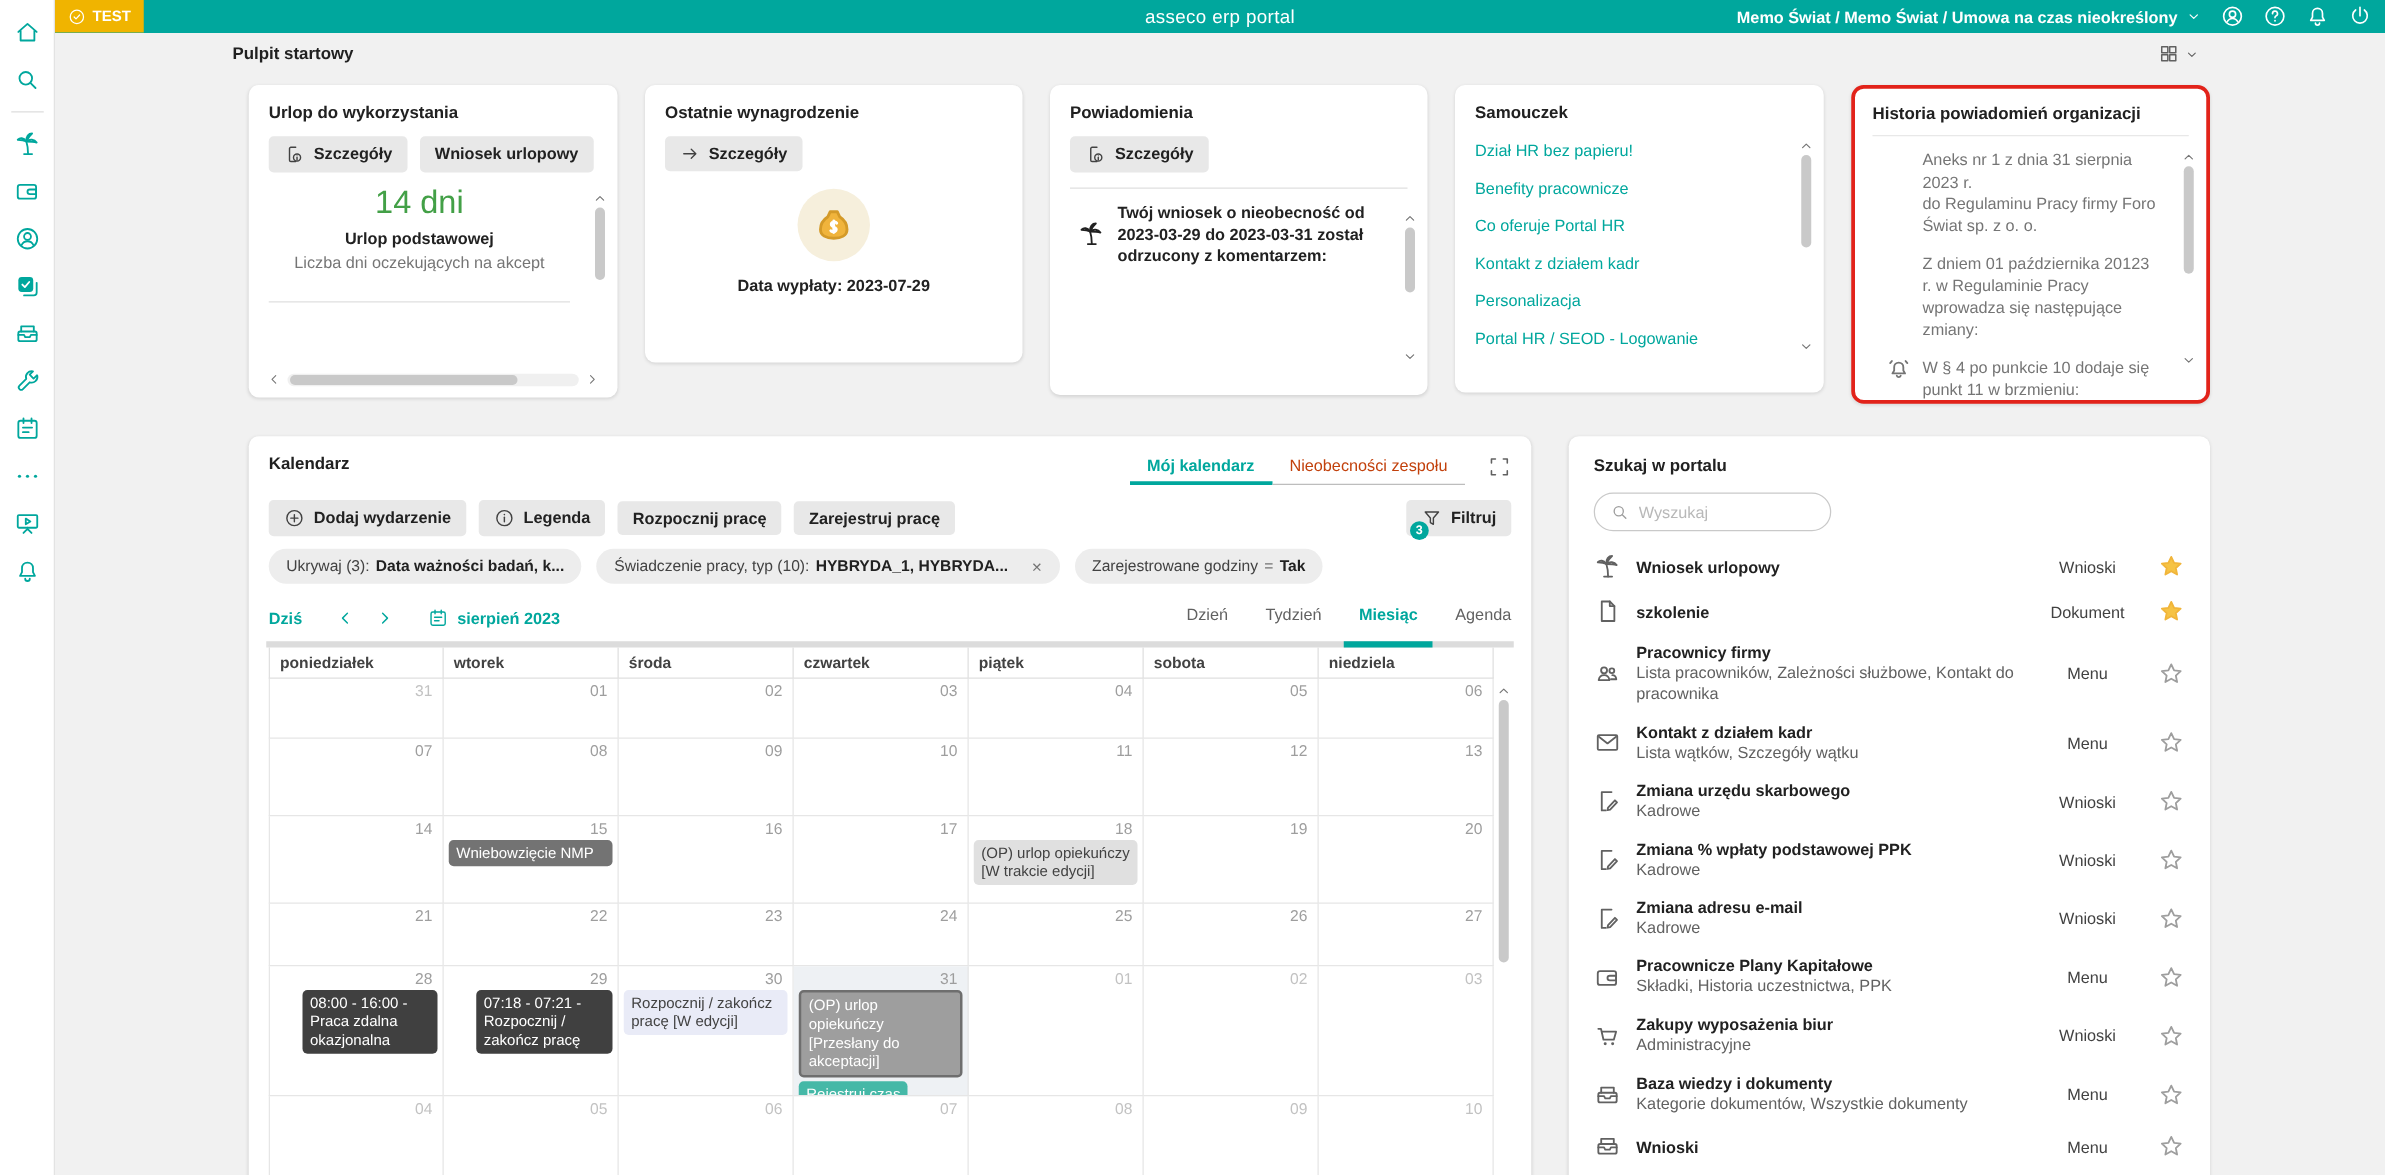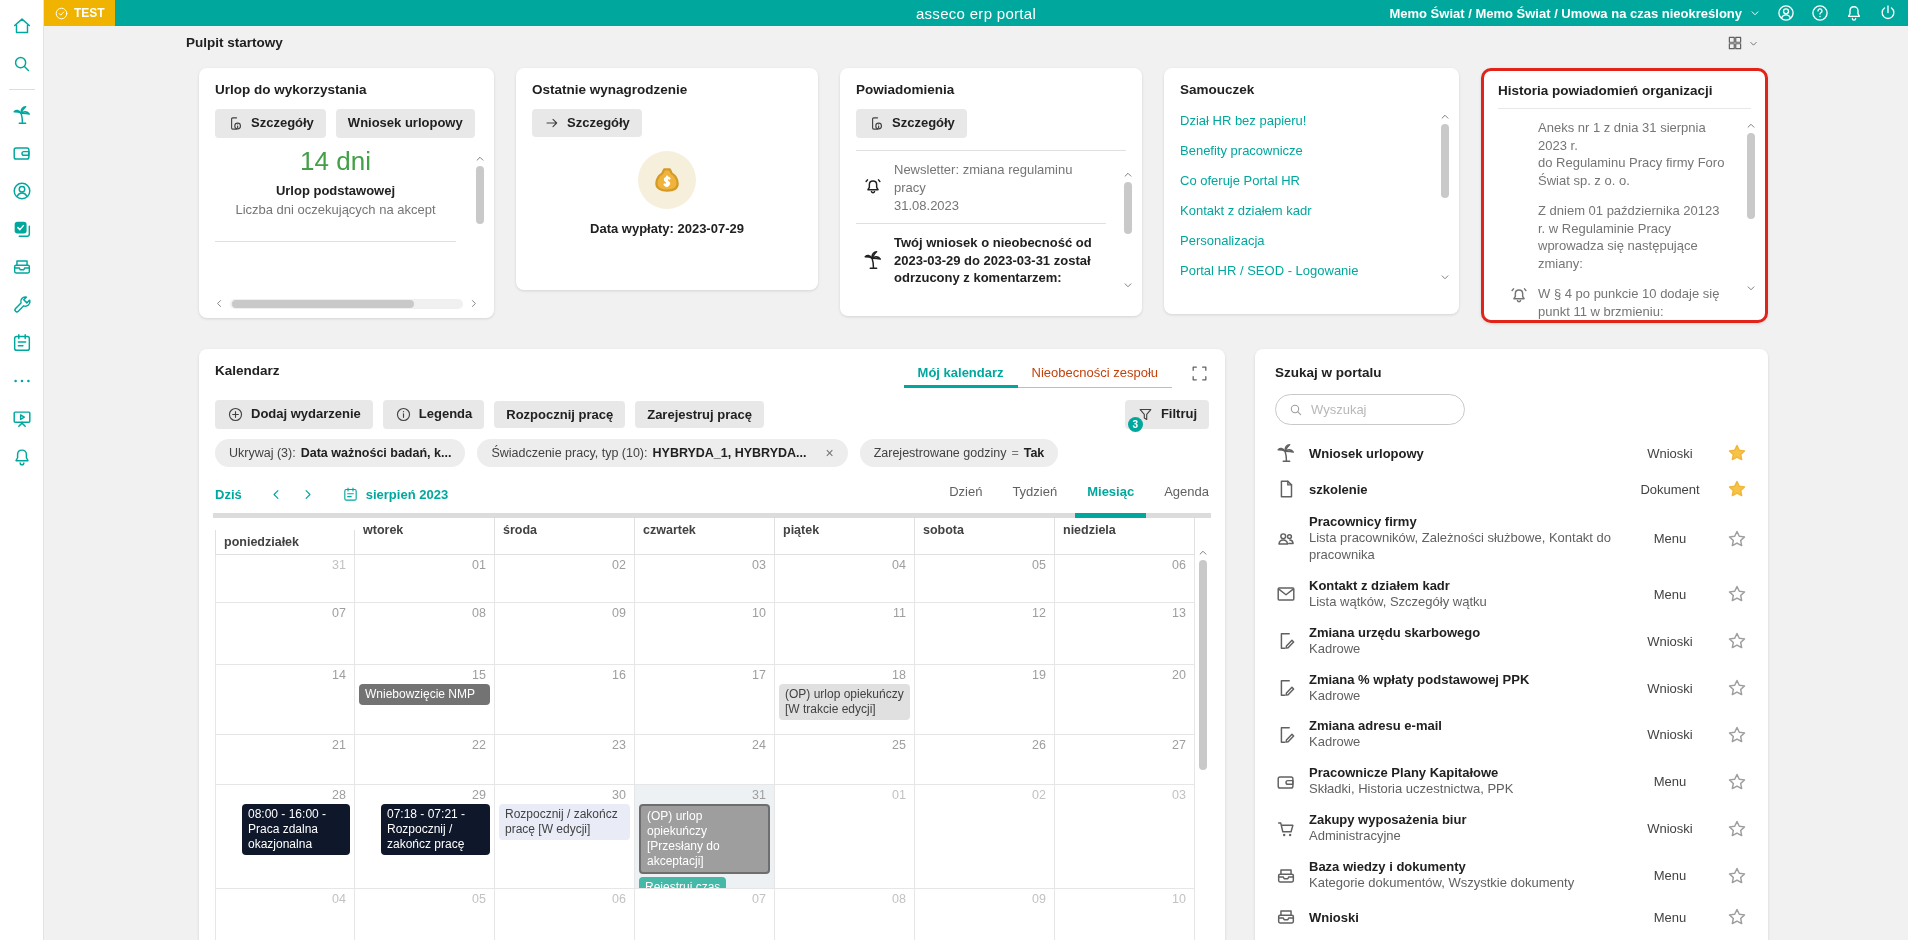--- a/index.html
+++ b/index.html
@@ -111,30 +111,30 @@
     font-size:13px; font-weight:700; cursor:pointer; }
   .view-tabs { margin-left:auto; display:flex; gap:30px; }
   .view-tab { font-size:13px; color:#616161; cursor:pointer; padding-bottom:6px; }
   .view-tab.active { color:#00a79d; font-weight:700; }
   .view-strip { position:relative; height:5px; background:#dcdcdc; margin:4px -2px 0; }
   .view-strip .seg { position:absolute; top:0; height:5px; background:#00a79d; }
   .cal-grid-wrap { position:relative; margin-top:0; padding-right:14px; }
   .day-headers { display:grid; grid-template-columns:repeat(7,1fr); }
   .day-header { font-size:12.5px; font-weight:700; color:#424242; padding:5px 8px;
     border-right:1px solid #e0e0e0; border-bottom:1px solid #e0e0e0; }
-  .day-header:first-child { border-left:1px solid #e0e0e0;margin-top:12px; }
+  .day-header:first-child { border-left:1px solid #e0e0e0; }
   .cal-week { display:grid; grid-template-columns:repeat(7,1fr); }
   .cal-cell { border-right:1px solid #e6e6e6; border-bottom:1px solid #e6e6e6; overflow:hidden; position:relative; }
   .cal-week .cal-cell:first-child { border-left:1px solid #e6e6e6; }
   .cal-cell.today { background:#eef1f4; }
   .cell-num { text-align:right; font-size:12.5px; color:#9e9e9e; padding:3px 8px 1px 0; }
   .cell-num.muted { color:#c2c2c2; }
   .ev { margin:1px 4px 3px; border-radius:4px; padding:3px 6px; font-size:12px; line-height:1.24; cursor:pointer; }
   .ev.holiday { background:#737373; color:#fff; }
-  .ev.work { background:#0f172a; color:#fff;margin-left:26px; }
+  .ev.work { background:#404040; color:#fff;margin-left:26px; }
   .ev.draft { background:#e0e0e0; color:#424242; }
   .ev.light { background:#e9ebf7; color:#424242; }
   .ev.pending { background:#9e9e9e; color:#fff; border:2px solid #6e6e6e; }
   .ev.register { background:#45b8a7; color:#fff; width:fit-content; }
   .cal-vscroll { position:absolute; right:0; top:28px; width:12px; display:flex; flex-direction:column; align-items:center; }
 
   
   .card-search { flex:1; height:720px; padding:16px 20px; }
   .search-pill { margin-top:14px; width:190px; height:31px; border:1.5px solid #c9c9c9; border-radius:16px;
     display:flex; align-items:center; gap:7px; padding:0 12px; color:#9e9e9e; }
@@ -416,33 +416,20 @@
                 <circle cx="15" cy="13.6" r=".7" fill="currentColor" stroke="none"></circle>
               </svg>
             </span>
           <span>Szczegóły</span>
         </button>
       </div>
       <div class="notif-list" id="notif-list">
           <div class="notif-item">
             <span>
               <svg width="22" height="22" viewBox="0 0 24 24" fill="none" stroke="currentColor" stroke-width="1.6" stroke-linecap="round" stroke-linejoin="round">
-                <path d="M12 5.5c-2.4 0-4 1.7-4 4v3L6.5 15h11L16 12.5v-3c0-2.3-1.6-4-4-4Z"></path>
-                <path d="M10.3 17a1.8 1.8 0 0 0 3.4 0"></path>
-                <path d="M4.5 6 6 4.2M19.5 6 18 4.2"></path>
-              </svg>
-            </span>
-            <div>
-              <div class="notif-text">Newsletter: zmiana regulaminu pracy</div>
-              <div class="notif-date">31.08.2023</div>
-            </div>
-          </div>
-          <div class="notif-item">
-            <span>
-              <svg width="22" height="22" viewBox="0 0 24 24" fill="none" stroke="currentColor" stroke-width="1.6" stroke-linecap="round" stroke-linejoin="round">
                 <path d="M12.5 21c0-5-.5-8-1.5-11"></path>
                 <path d="M11 10C8.5 6.5 5.5 6.5 3.5 8.5c2.5 0 5 0 7.5 1.5"></path>
                 <path d="M11 10c-.5-4.5 2-7 5-7-2.5 2-3.5 4-5 7"></path>
                 <path d="M11 10c3-2.5 7-2 9 1-3-1-6-1-9-1"></path>
                 <path d="M9 21h7"></path>
               </svg>
             </span>
             <div>
               <div class="notif-text bold">Twój wniosek o nieobecność od 2023-03-29 do 2023-03-31 został odrzucony z komentarzem:</div>
             </div>

